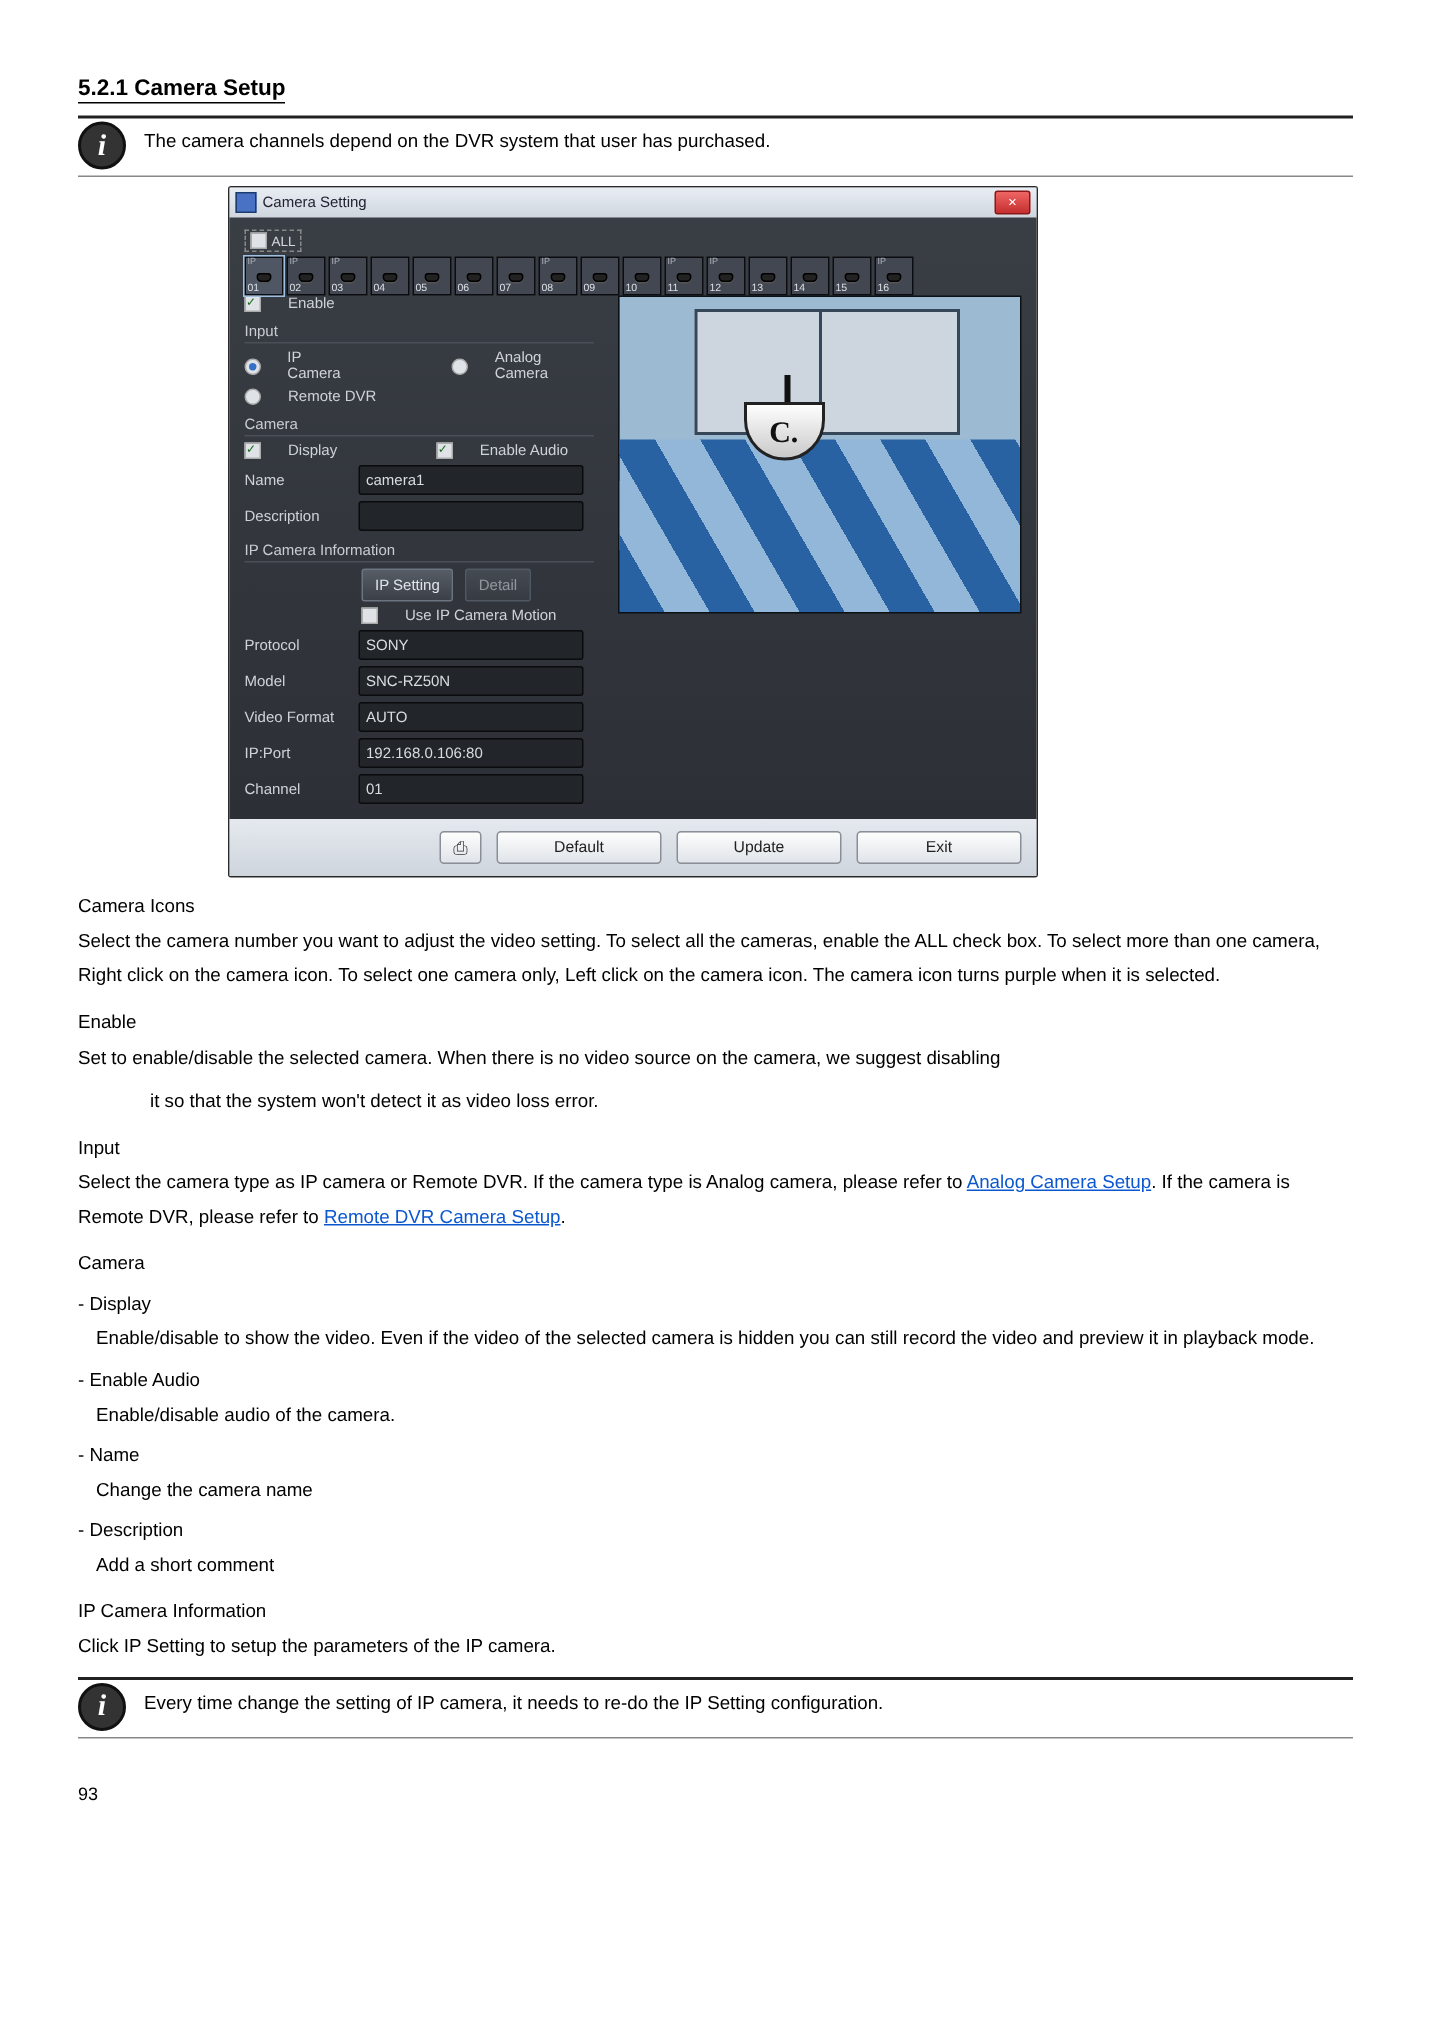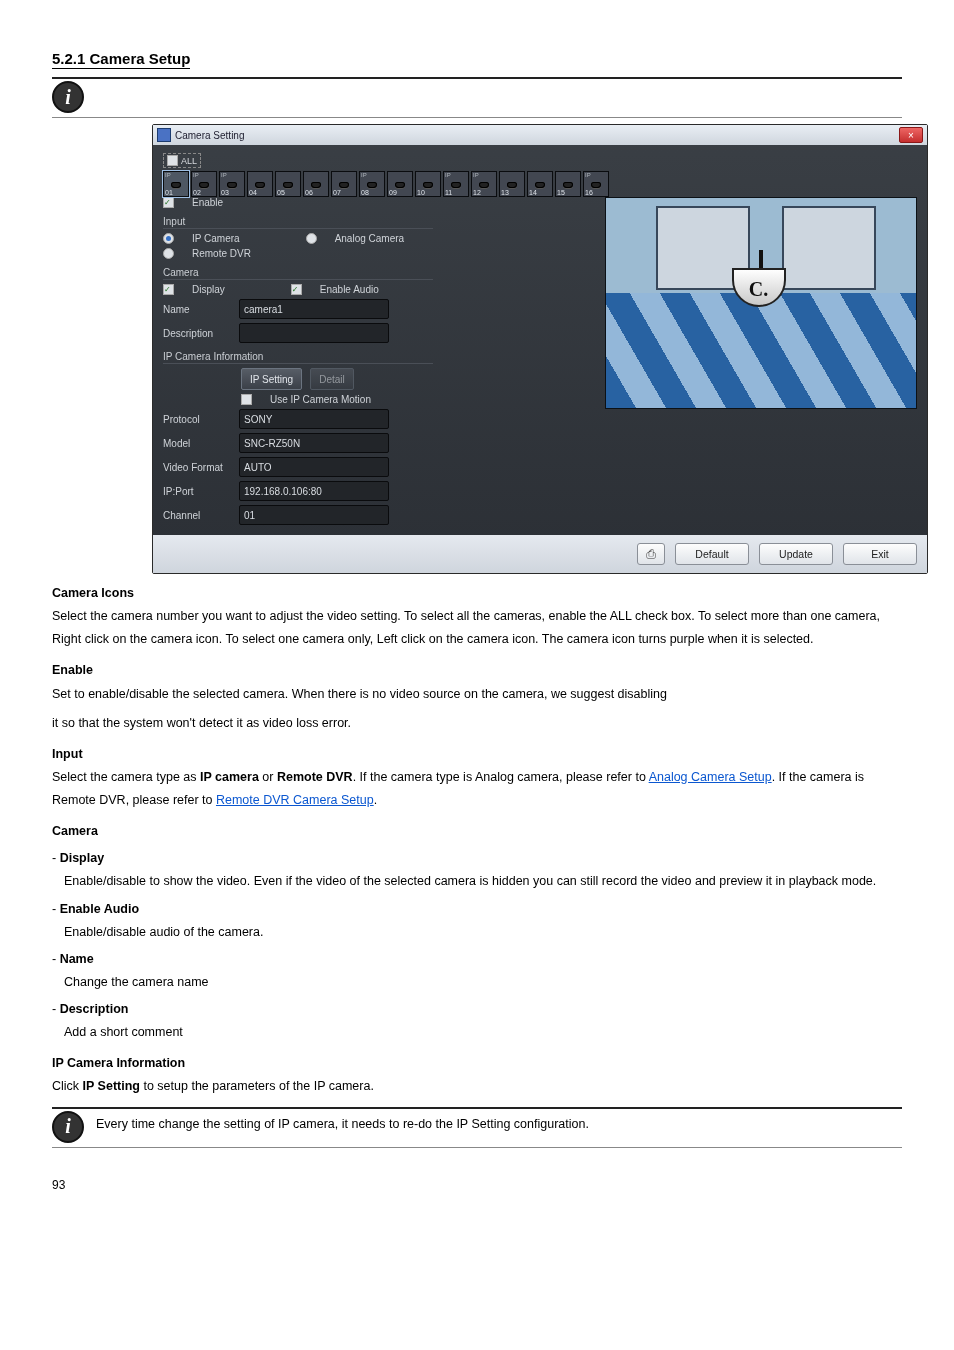--- a/index.html
+++ b/index.html
@@ -56,30 +56,30 @@
   .info-text {
     font-size: 12.5px;
     line-height: 1.4;
     padding-top: 5px;
   }
   .body-text {
     font-size: 12.5px;
     line-height: 1.85;
     margin: 8px 0;
   }
-  .bold { font-weight: bold; text-align: center; }
+  .bold { font-weight: normal; text-align: center; }
   .page-num {
     font-size: 12px;
     margin-top: 30px;
   }
 
   
   .app-wrap {
     margin: 6px 0 8px 100px;
-    width: 776px;
+    width: 540px;
   }
   .app-window {
     border: 1px solid #2a2a2a;
     background: linear-gradient(#3a3f45,#2b2f35);
     border-radius: 2px;
     color: #cfd3d8;
     font-size: 10px;
     position: relative;
     display:flex;
     flex-direction:column;
@@ -177,37 +177,38 @@
     position:absolute;left:50%;top:50%;transform:translate(-50%,-45%);
     font-weight:bold;color:#111;font-size:20px;font-family:serif;
   }
   .btn-bar{
     display:flex;gap:10px;justify-content:flex-end;
     padding:8px 10px;background:linear-gradient(#e5e9ef,#cfd5dd);
   }
   .btn-bar .btn{
     min-width:56px;height:20px;border:1px solid #8a8f97;background:linear-gradient(#fdfdfd,#e0e4e9);
     color:#222;border-radius:3px;font-size:10.5px;display:flex;align-items:center;justify-content:center;
-    padding:0 8px;
+    padding:0 26px;
   }
   .btn-bar .icon-btn{
     width:26px;height:20px;border:1px solid #8a8f97;background:linear-gradient(#fdfdfd,#e0e4e9);
     border-radius:3px;display:flex;align-items:center;justify-content:center;font-size:12px;color:#333;
   }
 
   .ul-link{color:#0b57d0;text-decoration:underline;}
 </style>
 </head>
 <body>
 
 <div class="page">
   <div class="section-heading underline">5.2.1 Camera Setup</div>
   <hr class="heavy-rule">
   <div class="info-row">
     <div class="info-icon">i</div>
+    <div class="info-text">The camera channels depend on the DVR system that user has purchased.</div>
   </div>
   <hr class="sub-rule">
 
   <div class="app-wrap">
     <div class="app-window">
       <div class="titlebar">
         <div class="left">
           <span class="title-icon"></span>
           <span>Camera Setting</span>
         </div>
@@ -385,21 +386,21 @@
 
   <div class="body-text">
     <span class="bold">Camera Icons</span><br>
     <span>Select the camera number you want to adjust the video setting. To select all the cameras, enable the ALL check box. To select more than one camera, Right click on the camera icon. To select one camera only, Left click on the camera icon. The camera icon turns purple when it is selected.</span>
   </div>
 
   <div class="body-text">
     <span class="bold">Enable</span><br>
     <span>Set to enable/disable the selected camera. When there is no video source on the camera, we suggest disabling</span>
   </div>
-  <div class="body-text" style="margin-top:-2px;">it so that the system won't detect it as video loss error.</div>
+  <div class="body-text" style="margin-top:-2px;margin-left:48px;">it so that the system won't detect it as video loss error.</div>
 
   <div class="body-text">
     <span class="bold">Input</span><br>
     <span>Select the camera type as </span><span class="bold">IP camera</span><span> or </span><span class="bold">Remote DVR</span><span>. If the camera type is Analog camera, please refer to </span><a class="ul-link">Analog Camera Setup</a><span>. If the camera is Remote DVR, please refer to </span><a class="ul-link">Remote DVR Camera Setup</a><span>.</span>
   </div>
 
   <div class="body-text">
     <span class="bold">Camera</span>
   </div>
   <div class="body-text" style="margin-top:-4px;">

